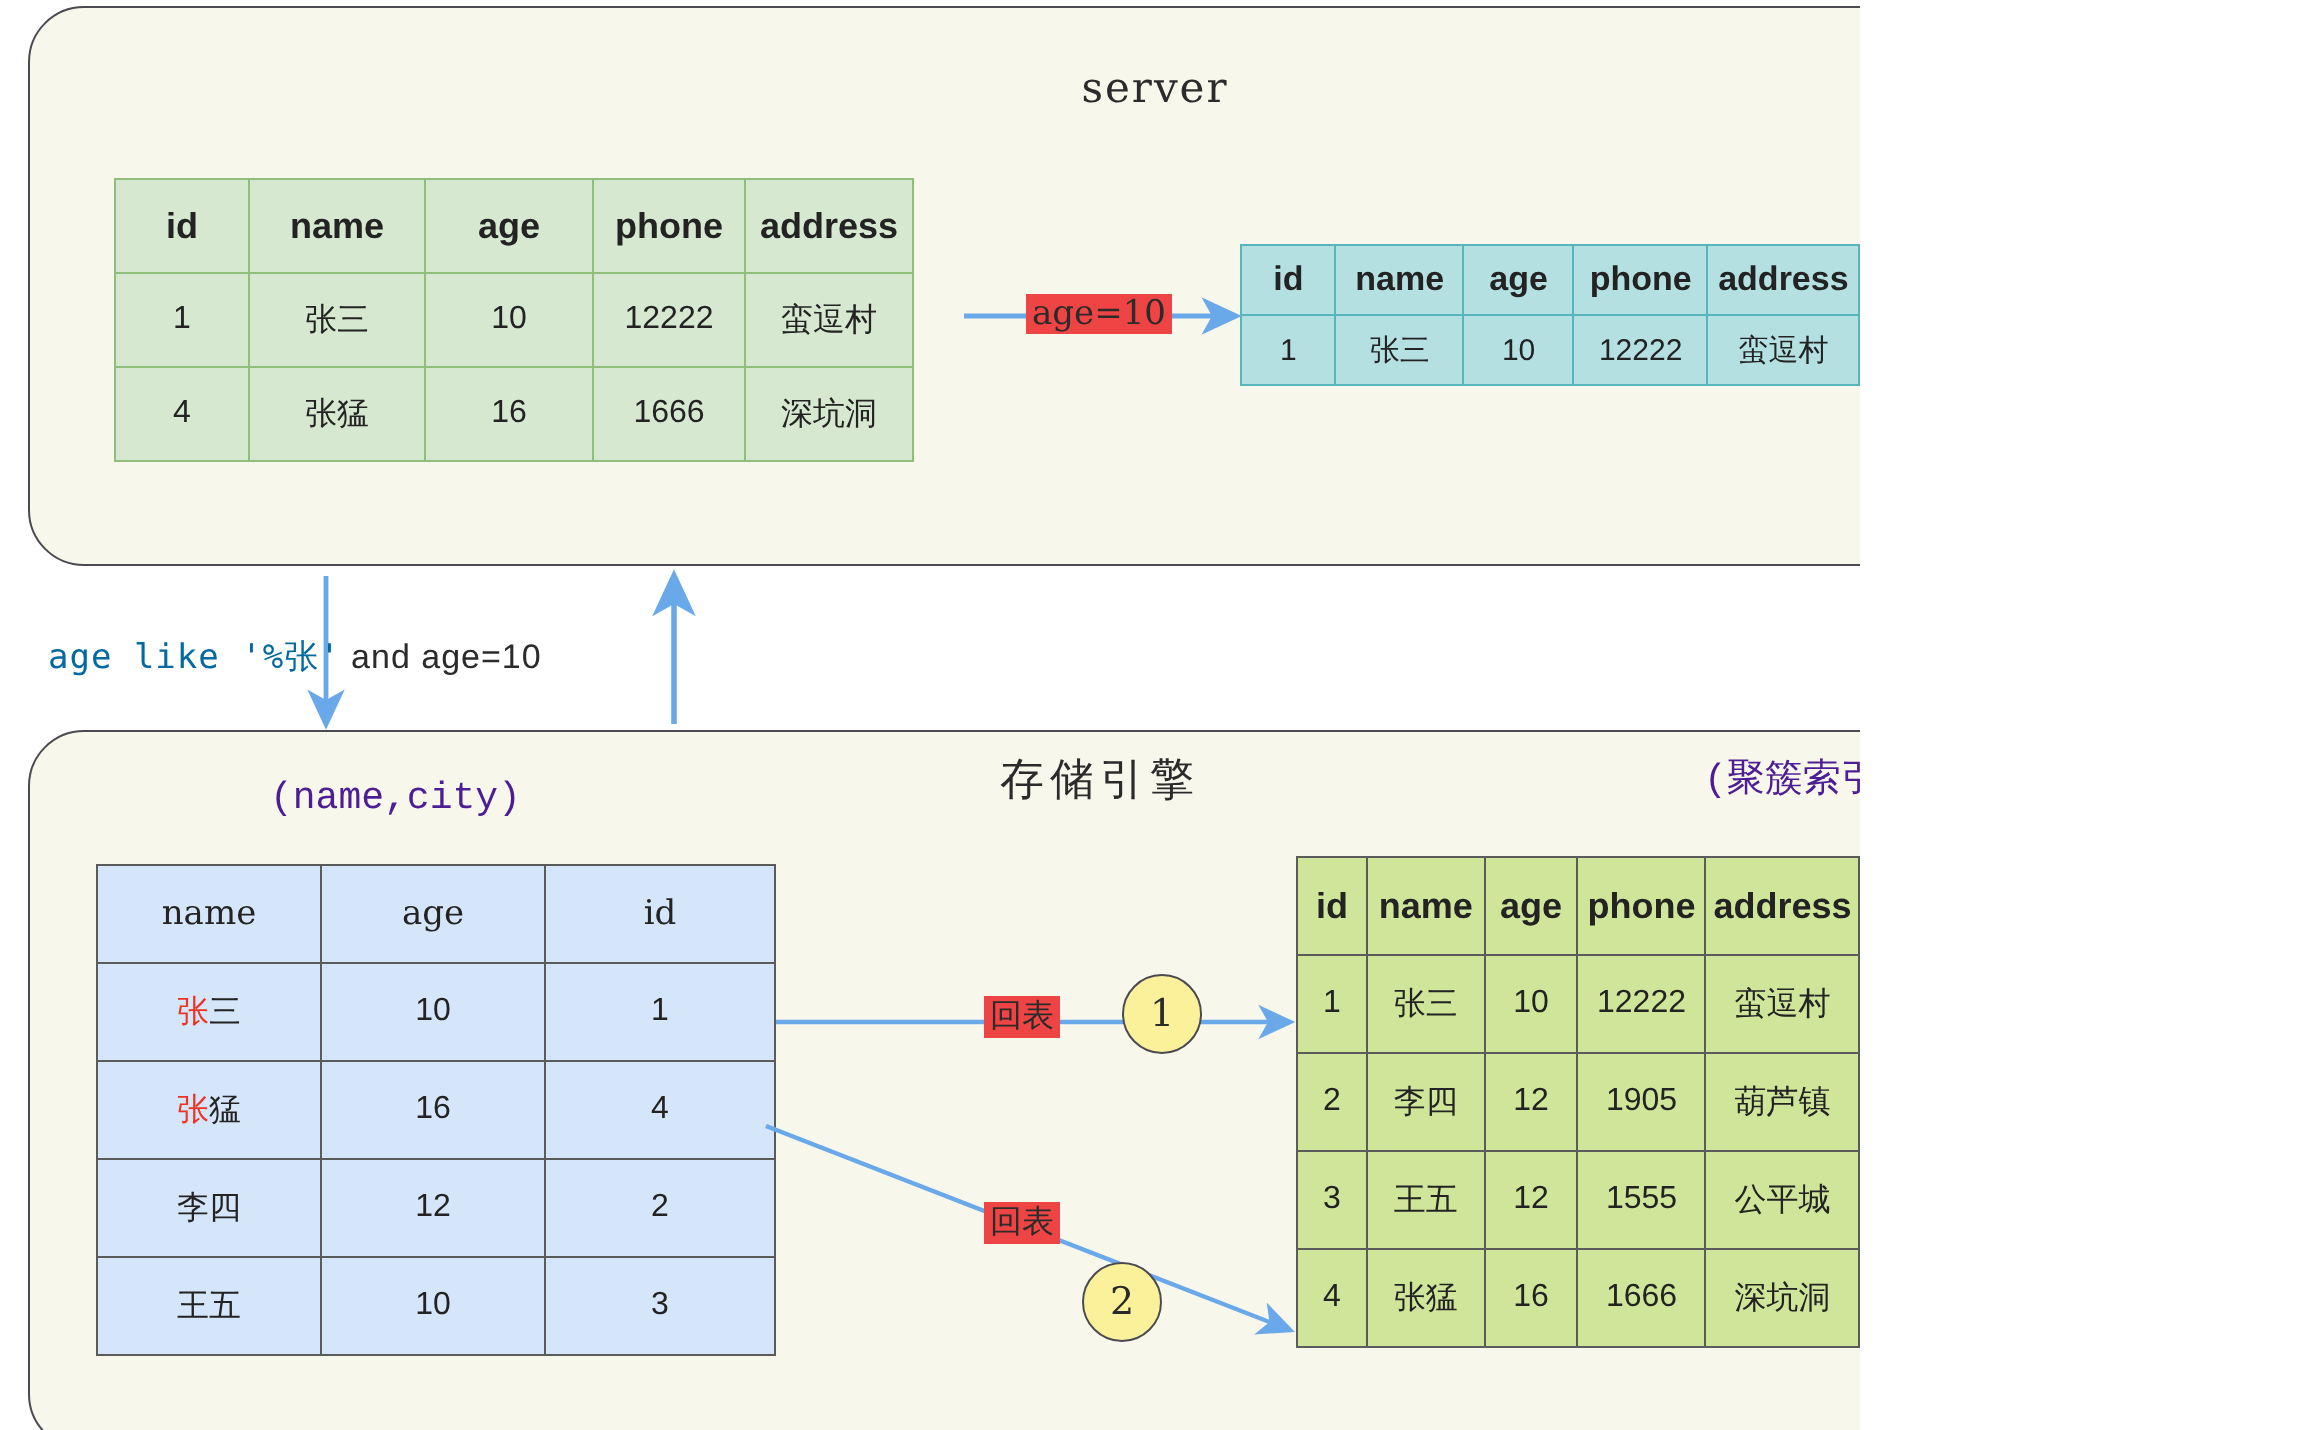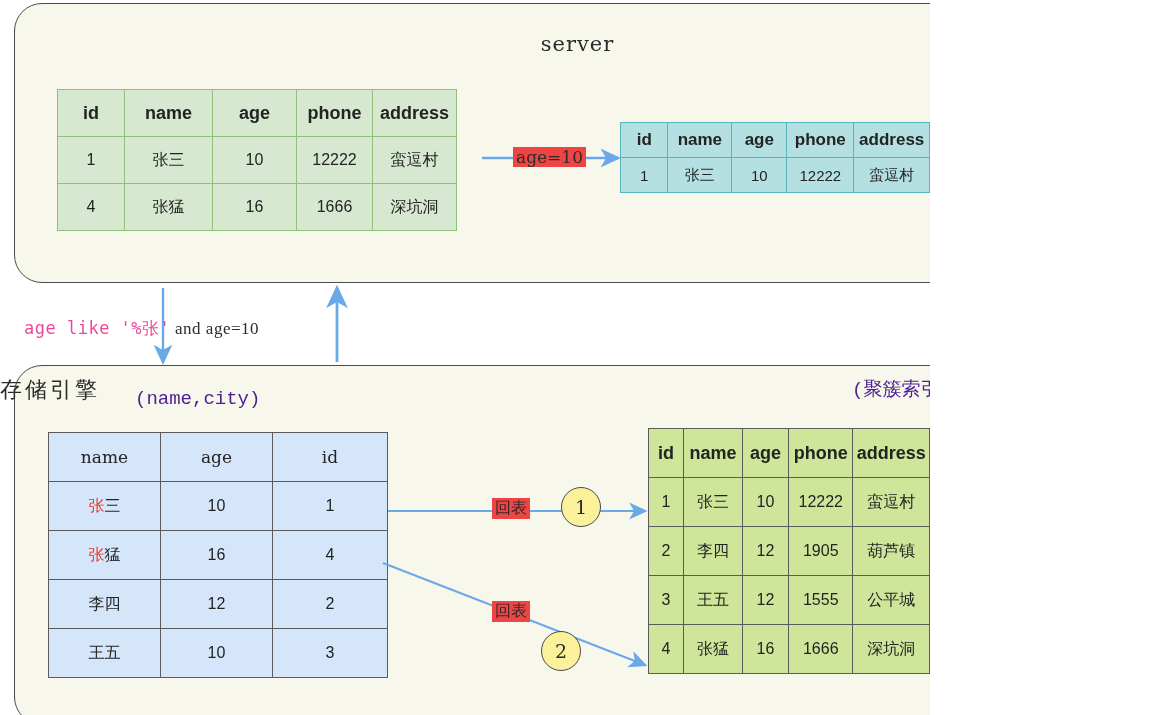--- a/index.html
+++ b/index.html
@@ -30,21 +30,21 @@
   
   .panel-title {
     position: absolute;
     font-family: "DejaVu Serif", "Liberation Serif", serif;
     font-size: 21px;
     color: #2b2b2b;
     letter-spacing: 1px;
     white-space: nowrap;
   }
   #server-title { left: 0; top: 32px; width: 1155px; text-align: center; }
-  #engine-title { left: 0; top: 375px; width: 1100px; text-align: left;
+  #engine-title { left: 0; top: 375px; width: 1100px; text-align: center;
                   font-size: 22px; letter-spacing: 3px; }
 
   .sub-title {
     position: absolute;
     font-family: Liberation Mono, monospace;
     font-size: 19px;
     color: #4c1d95;
     white-space: nowrap;
   }
   #sec-index-title { left: 135px; top: 388px; }
@@ -139,22 +139,22 @@
                  font-family: "Liberation Sans", sans-serif; }
 
   #sql-text {
     position: absolute;
     left: 24px; top: 317px;
     font-family: "DejaVu Sans Mono", "Liberation Mono", monospace;
     font-size: 17px;
     letter-spacing: 0.5px;
     white-space: nowrap;
   }
-  #sql-text .blue { color: #ec4899; }
-  #sql-text .blk  { color: #2b2b2b; font-family: Liberation Serif, serif; }
+  #sql-text .blue { color: #0369a1; }
+  #sql-text .blk  { color: #2b2b2b; font-family: Liberation Sans, sans-serif; }
 
   
   .step-circle {
     position: absolute;
     width: 40px; height: 40px;
     border-radius: 50%;
     background: #fbf19a;
     border: 1.4px solid #4a4a50;
     box-sizing: border-box;
     display: flex;

